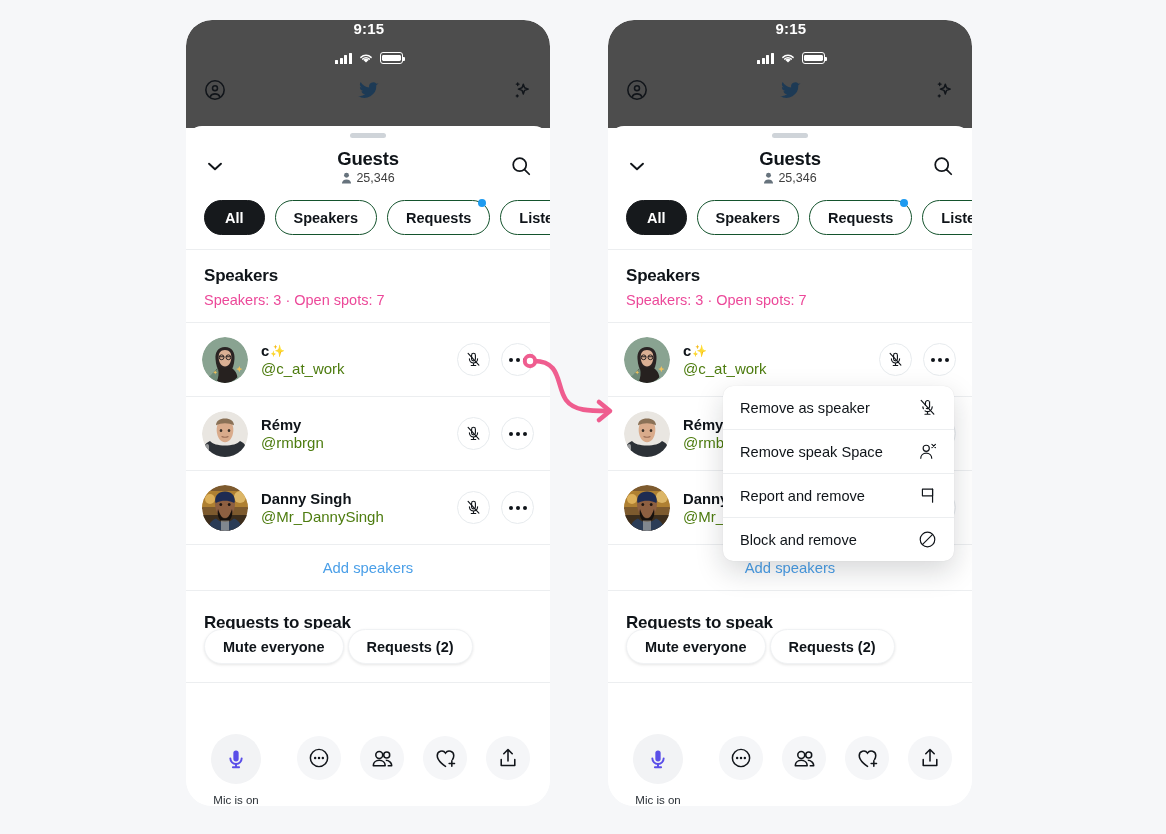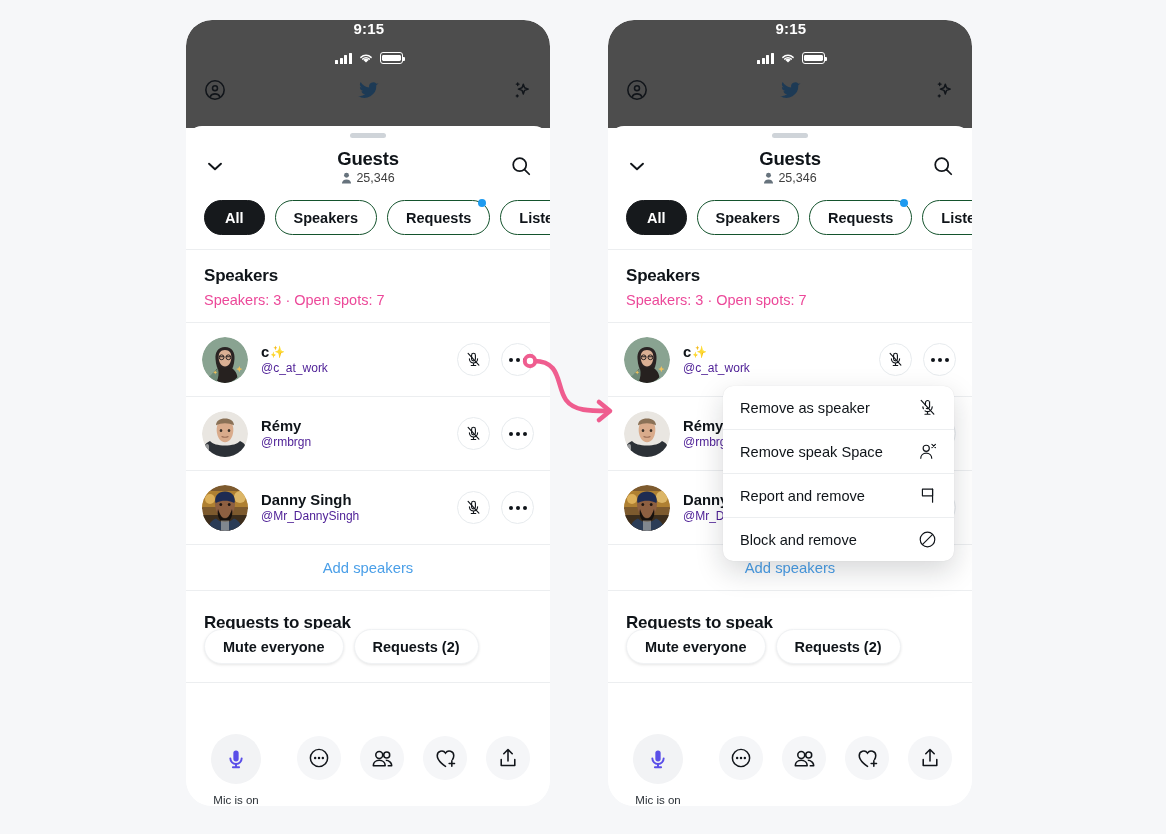--- a/index.html
+++ b/index.html
@@ -85,35 +85,35 @@
 
   .section { padding: 16px 18px 14px; }
   .section h3 { font-size: 17px; font-weight: 700; color: #0f1419; letter-spacing: -.2px; }
   .section p { font-size: 14.5px; color: #ec4899; margin-top: 6px; }
 
   
   .row { height: 73px; display: flex; align-items: center; padding: 0 16px; position: relative; }
   .avatar { width: 46px; height: 46px; border-radius: 50%; flex: 0 0 auto; overflow: hidden; position: relative; }
   .who { margin-left: 13px; flex: 1 1 auto; min-width: 0; }
   .who .name { font-size: 14.8px; font-weight: 700; color: #0f1419; display: flex; align-items: center; gap: 1px; white-space: nowrap; }
-  .who .handle { font-size: 12px; color: #4c1d95; margin-top: 1px; white-space: nowrap; }
+  .who .handle { font-size: 15px; color: #4d7c0f; margin-top: 1px; white-space: nowrap; }
   .row-actions { display: flex; align-items: center; gap: 11px; flex: 0 0 auto; }
   .circle-btn {
     width: 33px; height: 33px; border-radius: 50%; border: 1px solid #e7ebee;
     background: #fff; display: flex; align-items: center; justify-content: center;
   }
   .dots3 { display: flex; gap: 3px; }
   .dots3 i { width: 4px; height: 4px; border-radius: 50%; background: #0f1419; display: block; }
 
   .addrow { height: 45px; display: flex; align-items: center; justify-content: center; }
   .addrow span { font-size: 14.8px; color: #4a9fe8; }
 
   .req { padding: 22px 18px 0; }
   .req h3 { font-size: 17px; font-weight: 700; color: #0f1419; letter-spacing: -.2px; }
-  .req-chips { display: flex; gap: 10px; margin-top: -4px; }
+  .req-chips { display: flex; gap: 4px; margin-top: -4px; }
   .req-chips .chip { box-shadow: 0 1px 3px rgba(0,0,0,.10); border-color: #f0f2f4; }
 
   
   .bottombar { margin-top: auto; padding: 16px 20px 0; display: flex; align-items: flex-start; }
   .mic-wrap { width: 60px; display: flex; flex-direction: column; align-items: center; }
   .mic-btn { width: 50px; height: 50px; border-radius: 50%; background: #f2f3f5; display: flex; align-items: center; justify-content: center; }
   .mic-label { font-size: 11.5px; color: #2b3137; margin-top: 10px; white-space: nowrap; }
   .bottombar .spacer { flex: 1 1 auto; }
   .tool-btns { display: flex; gap: 19px; margin-top: 2px; }
   .tool { width: 44px; height: 44px; border-radius: 50%; background: #f5f6f8; display: flex; align-items: center; justify-content: center; }

